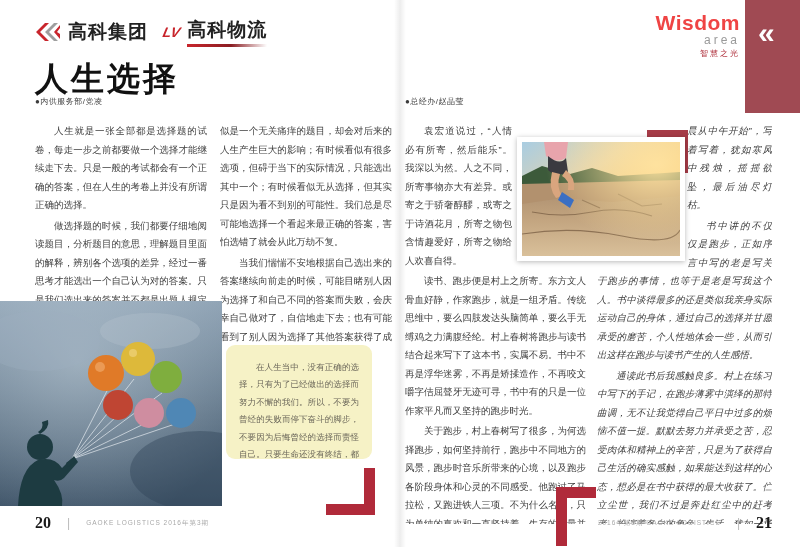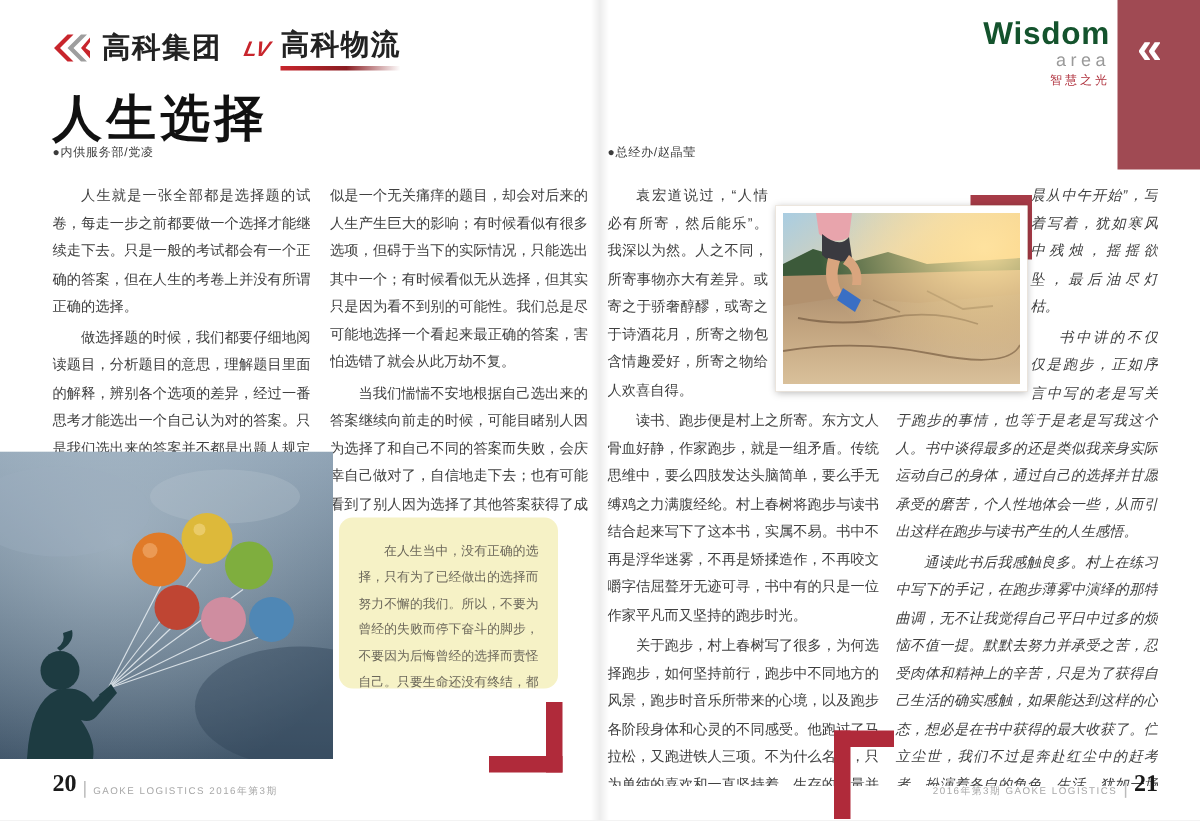--- a/index.html
+++ b/index.html
@@ -11,21 +11,21 @@
   .brandbar{position:absolute;left:35px;top:22px;height:20px;display:flex;align-items:center;gap:7px;}
   .brand-text{font-size:19px;font-weight:bold;color:#222;letter-spacing:1px;}
   .logomark2{font-style:italic;font-weight:bold;font-size:14px;color:#c8252c;transform:skewX(-12deg);margin-left:8px;}
   .brand2wrap{display:flex;flex-direction:column;}
   .brand-underline{height:3px;width:100%;margin-top:1px;
           background:linear-gradient(90deg,#c8252c 0%,#8a1d22 55%,rgba(138,29,34,0) 100%);}
   
   .wisdom-block{position:absolute;left:745px;top:0;width:55px;height:113px;background:#a04a53;}
   .wisdom-chevron{position:absolute;left:758px;top:18px;color:#ffffff;font-size:30px;font-weight:bold;line-height:1;}
   .wisdom-text{position:absolute;right:60px;top:12px;text-align:right;}
-  .wisdom-en{font-size:21px;font-weight:bold;color:#14532d;letter-spacing:.5px;line-height:1.05;}
+  .wisdom-en{font-size:21px;font-weight:bold;color:#ef4444;letter-spacing:.5px;line-height:1.05;}
   .wisdom-area{font-size:12px;color:#9a9a9a;letter-spacing:3px;line-height:1.15;}
   .wisdom-cn{font-size:8px;color:#b0333f;letter-spacing:2px;line-height:1.4;}
   
   .article-title{position:absolute;top:57px;font-size:33px;font-weight:bold;color:#111;letter-spacing:3px;}
   .byline{position:absolute;top:96px;font-size:8px;color:#3c3c3c;letter-spacing:.5px;}
   
   .col{position:absolute;overflow:hidden;text-align:justify;font-size:9.5px;line-height:1.95;color:#404040;}
   .col p{margin:2px 0 2px 0;text-indent:2em;}
   .col p.cont{text-indent:0;}
   .l-col1{left:35px;top:120px;width:172px;height:182px;}
@@ -42,21 +42,21 @@
   .bracket-br{position:absolute;left:326px;top:468px;width:38px;height:36px;
               border-right:11px solid #b02a3a;border-bottom:11px solid #b02a3a;}
   .bracket-tl{position:absolute;left:556px;top:487px;width:29px;height:48px;
               border-left:11px solid #b02a3a;border-top:11px solid #b02a3a;}
   
   .balloon-photo{position:absolute;left:0;top:301px;width:222px;height:205px;}
   .runner-photo{position:absolute;left:517px;top:137px;width:158px;height:114px;
                 border:5px solid #ffffff;box-shadow:0 1px 5px rgba(0,0,0,.28);background:#c9b193;}
   .photo-accent{position:absolute;left:647px;top:130px;width:41px;height:43px;background:#a63b47;}
   
-  .footer{position:absolute;top:514px;display:flex;align-items:flex-end;gap:4px;}
+  .footer{position:absolute;top:514px;display:flex;align-items:center;gap:16px;}
   .footer-left{left:35px;}
   .footer-right{right:28px;}
   .page-num{font-family:"Liberation Serif","DejaVu Serif",serif;font-size:16px;font-weight:bold;color:#1a1a1a;}
   .footer-sep{color:#bbb;font-size:12px;}
   .footer-journal{font-size:6.5px;color:#a8a8a8;letter-spacing:1px;}
   svg{display:block;}
 </style>
 </head>
 <body>
 

